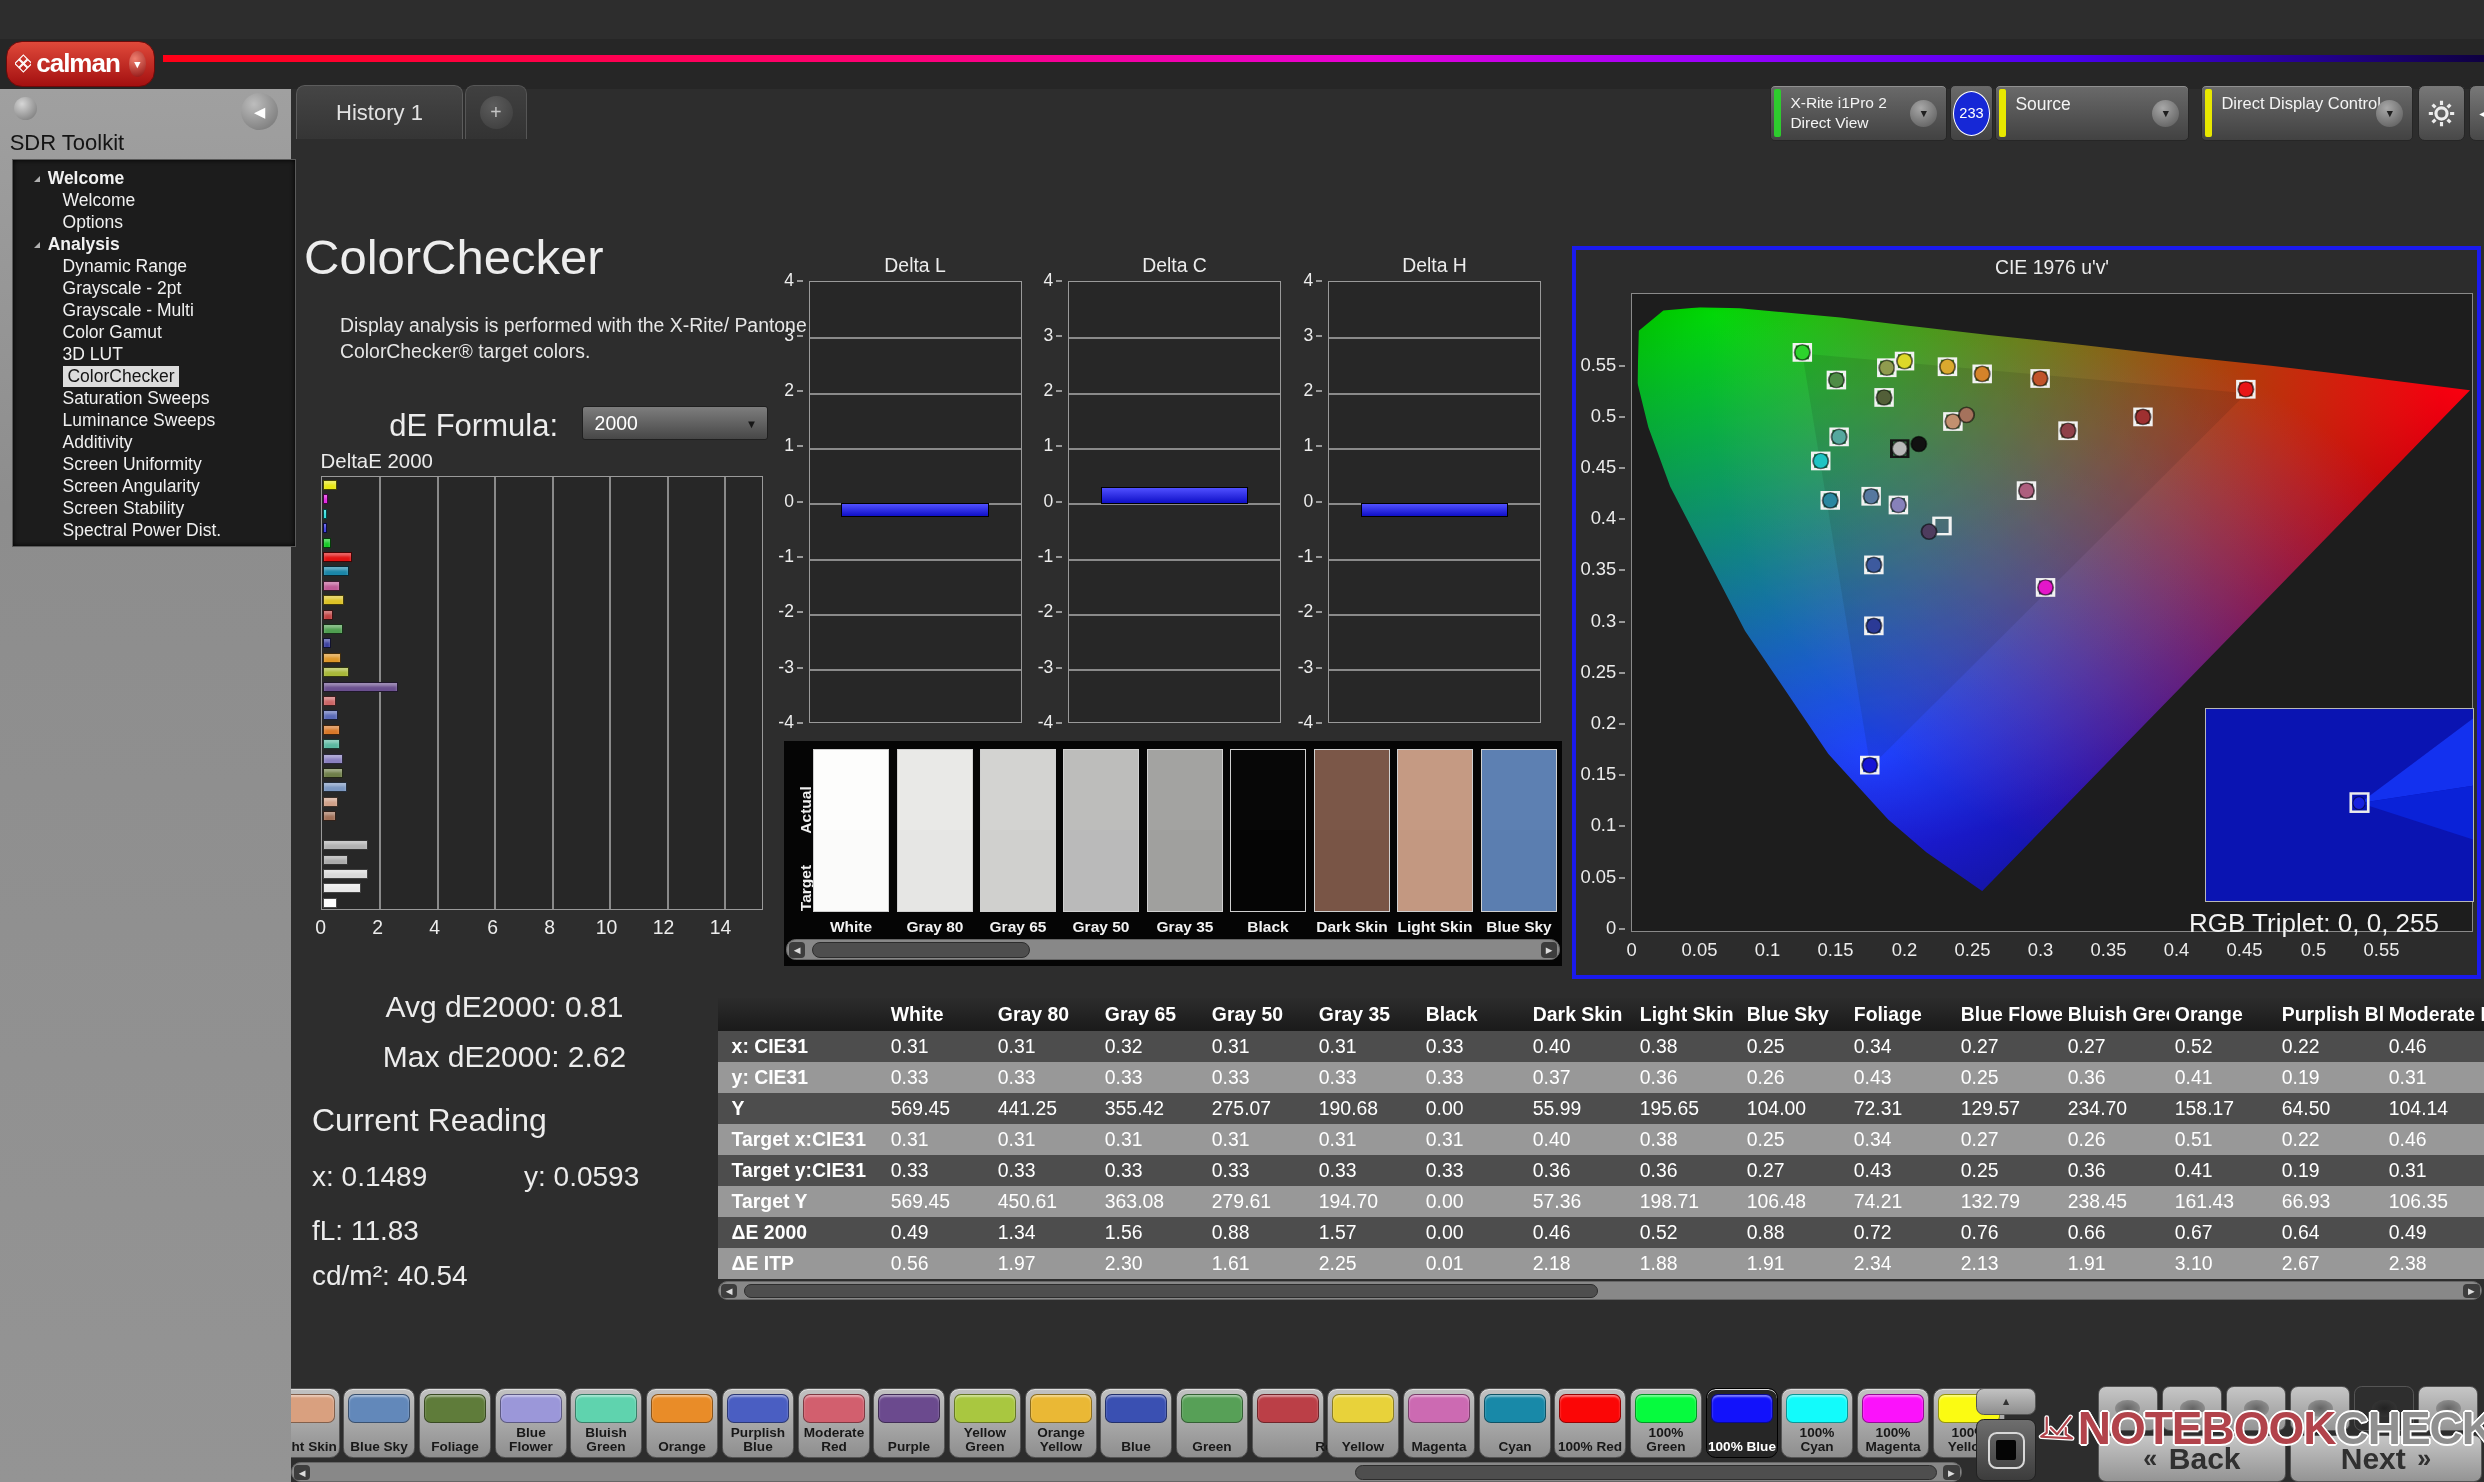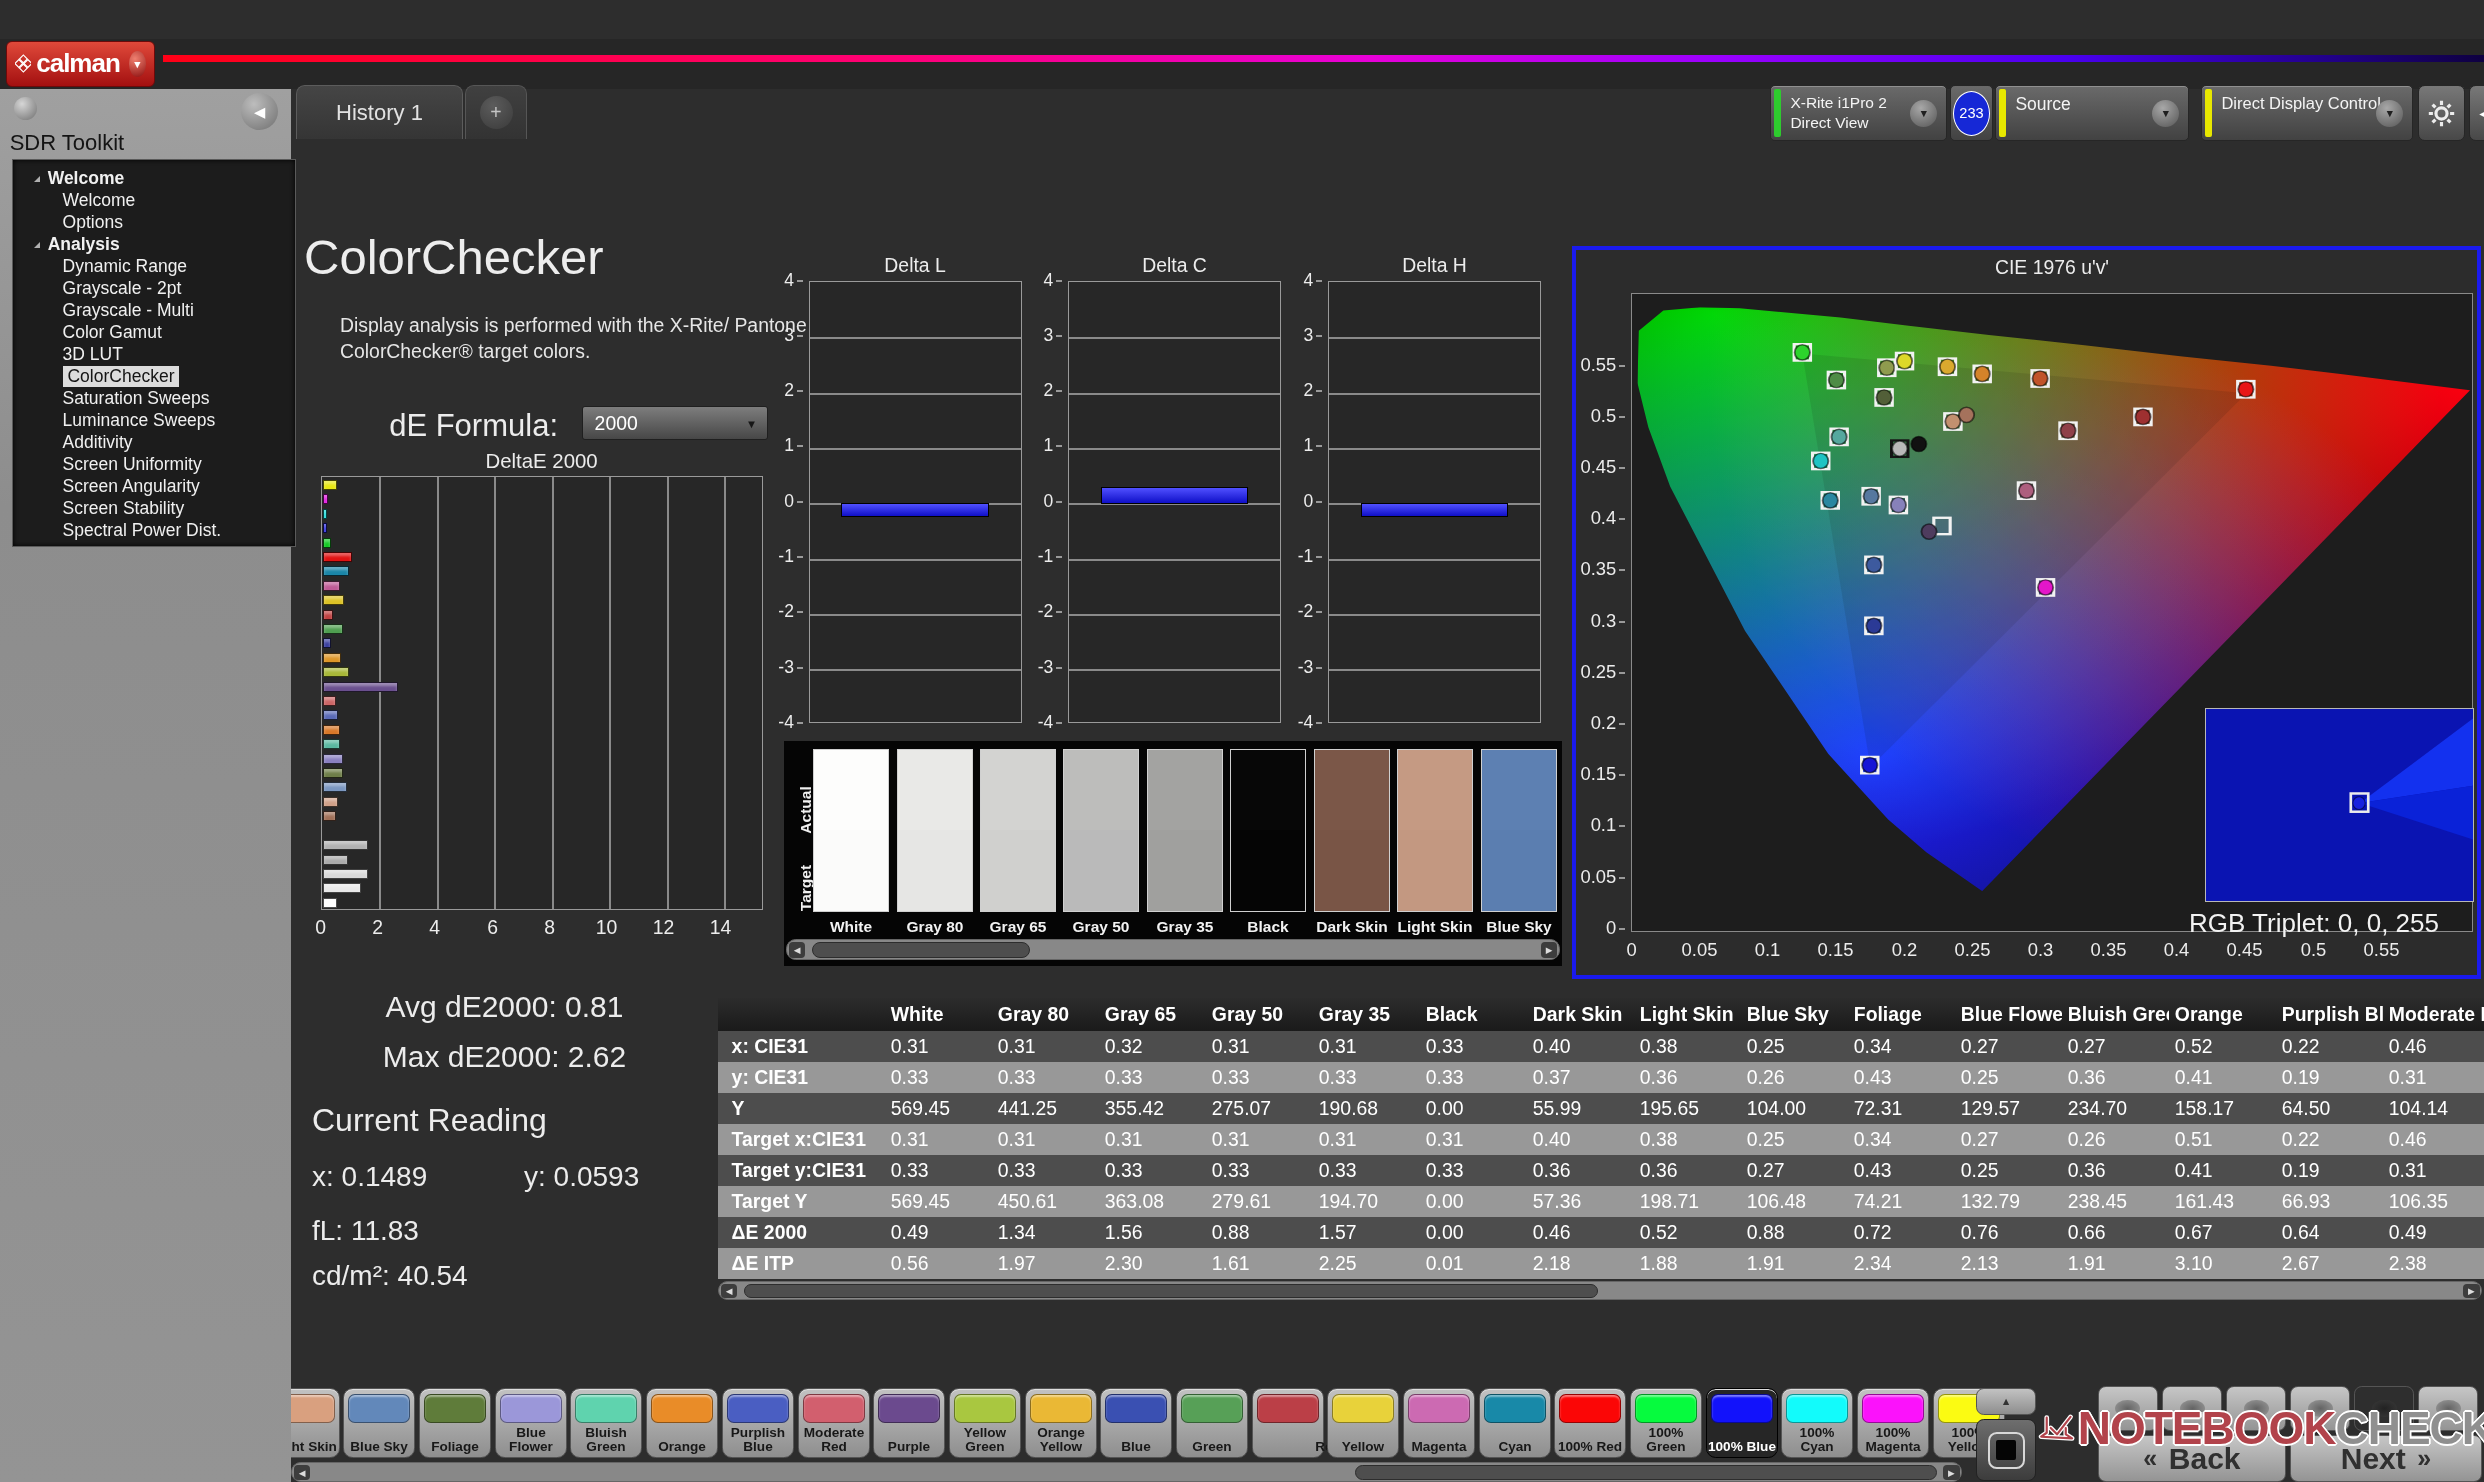--- a/index.html
+++ b/index.html
@@ -7,21 +7,21 @@
   body{font-family:"Liberation Sans",sans-serif;background:#2d2d2d;position:relative}
   .app{position:absolute;inset:0}
   
   .titlebar{position:absolute;left:0;top:0;width:2484px;height:39px;background:#00bf50;display:flex;align-items:center}
   .appicon{margin-left:9.7px}
   .wtitle{margin-left:9.7px;font-size:17.5px;color:#0b2a16}
   .winctl{position:absolute;right:7.8px;top:0;height:39px;display:flex}
   .winctl span{width:45px;height:39px;display:flex;align-items:center;justify-content:center;color:#eefbf2;font-size:16.5px}
   
   .logorow{position:absolute;left:0;top:39px;width:2484px;height:50px;background:#262626}
-  .calmanbtn{position:absolute;left:5.8px;top:1.9px;width:149px;height:46px;border-radius:6px;background:linear-gradient(#e0493a,#a31010);border:1px solid #6d0a0a;display:flex;align-items:center;padding:0 7.8px;gap:4.9px}
+  .calmanbtn{position:absolute;left:5.8px;top:1.9px;width:149px;height:46px;border-radius:16px;background:linear-gradient(#e0493a,#a31010);border:1px solid #6d0a0a;display:flex;align-items:center;padding:0 7.8px;gap:4.9px}
   .cname{color:#fff;font-size:26px;font-weight:bold;letter-spacing:-1px}
   .cdd{width:26px;height:26px;border-radius:50%;background:radial-gradient(circle at 35% 30%,#f08070,#8c0f0f);color:#fff;font-size:10.7px;display:flex;align-items:center;justify-content:center;margin-left:3.9px}
   .rainbow{position:absolute;left:163px;top:15.5px;right:0;height:7.8px;background:linear-gradient(90deg,#ff0016,#ff0078 32%,#e700d8 52%,#9a00ff 67%,#4a00f0 82%,#22008c 93%,#0e0040)}
   
   .sidebar{position:absolute;left:0;top:89px;width:291px;height:1393px;background:linear-gradient(180deg,#a0a0a0,#8d8d8d 30%,#949494)}
   .sdot{position:absolute;left:13.6px;top:7.8px;width:23px;height:23px;border-radius:50%;background:radial-gradient(circle at 35% 30%,#d6d6d6,#6f6f6f)}
   .scollapse{position:absolute;left:241px;top:3.9px;width:37px;height:37px;border-radius:50%;background:radial-gradient(circle at 35% 30%,#bdbdbd,#6f6f6f);display:flex;align-items:center;justify-content:center}
   .scollapse .ctri{color:#fff;font-size:14.6px}
   .stitle{position:absolute;left:9.7px;top:41px;font-size:22px;color:#141414}
   .tree{position:absolute;left:11.6px;top:70px;width:284px;height:388px;background:#1c1c1c;border:1px solid #5a5a5a;box-shadow:inset 0 0 5.8px #000;padding:7.8px 0 0 0;overflow:hidden}
@@ -43,21 +43,21 @@
   .gearbtn{position:absolute;left:2418px;top:85px;width:47px;height:56px;background:linear-gradient(#787878,#484848);border:1px solid #262626;border-radius:6.8px;display:flex;align-items:center;justify-content:center}
   .edgebtn{position:absolute;left:2469px;top:85px;width:31px;height:56px;background:linear-gradient(#787878,#484848);border:1px solid #262626;border-radius:6.8px 0 0 6.8px;display:flex;align-items:center;justify-content:center;color:#fff;font-size:13.6px}
   
   .pagetitle{position:absolute;left:304px;top:229px;font-size:49px;color:#ededed;letter-spacing:0}
   .pagedesc{position:absolute;left:340px;top:312px;width:477px;font-size:19.4px;line-height:1.35;color:#e6e6e6}
   .deflabel{position:absolute;left:388px;top:408px;width:170px;text-align:right;font-size:31px;color:#ececec}
   .defbox{position:absolute;left:582px;top:406px;width:186px;height:34px;background:linear-gradient(#7d7d7d,#474747);border:1px solid #1f1f1f;border-radius:2.9px;display:flex;align-items:center;padding-left:11.6px;color:#fff;font-size:19.4px}
   .selchev{position:absolute;right:9.7px;color:#161616;font-size:11.6px}
   
   .dechart{position:absolute;left:309px;top:450px;width:456px;height:505px}
-  .detitle{position:absolute;left:11.6px;top:0;width:442px;text-align:center;font-size:20.4px;color:#ececec}
+  .detitle{position:absolute;left:11.6px;top:0;width:442px;text-align:left;font-size:20.4px;color:#ececec}
   .deplot{position:absolute;left:11.6px;top:26px;width:442px;height:434px;border:1.9px solid #9a9a9a;background:#272727}
   .vgrid{position:absolute;top:0;bottom:0;width:1.9px;background:#8a8a8a}
   .debar{position:absolute;left:1px;height:9.7px;border:1px solid rgba(0,0,0,.7)}
   .dexticks{position:absolute;left:11.6px;top:466px;width:442px;height:25px}
   .detick{position:absolute;font-size:19.4px;color:#ececec;transform:translateX(-50%)}
   
   #dcharts{position:absolute;left:757px;top:254px;width:815px;height:490px}
   .dchart{position:absolute;top:0;width:256px;height:490px}
   .dtitle{position:absolute;left:39px;top:0;width:213px;text-align:center;font-size:19.4px;color:#ececec}
   .dplot{position:absolute;left:39px;top:27px;width:213px;height:442px;border:1.9px solid #9a9a9a;background:#272727}

